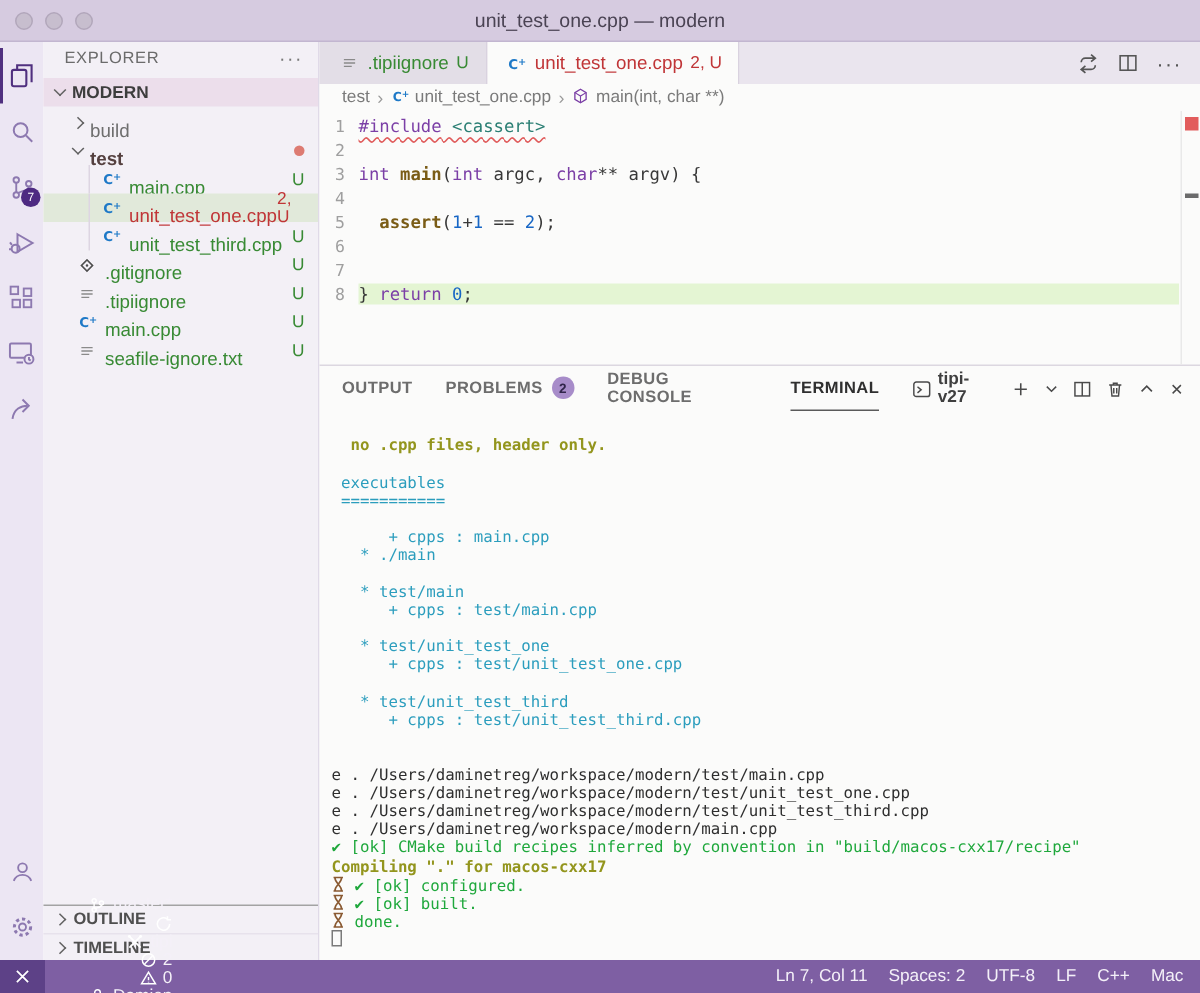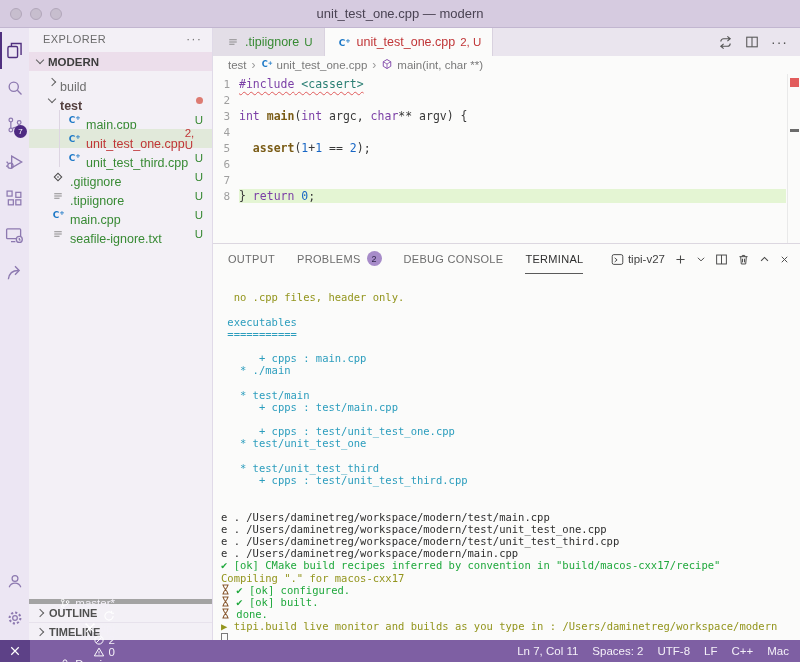--- a/index.html
+++ b/index.html
@@ -43,21 +43,21 @@
   .added { color: #388a34; }
   .error { color: #c03537; }
   .plain { color: #6e6e6e; }
   .folder-mod { color: #54403f; font-weight: bold; }
   .mod-dot { width: 7px; height: 7px; border-radius: 50%; background: #dd7b72; margin-left: auto; }
   .chev { width: 6px; height: 6px; border-right: 1.2px solid #616161; border-bottom: 1.2px solid #616161;
     flex: none; display: inline-block; }
   .chev.right { transform: rotate(-45deg); }
   .chev.down { transform: rotate(45deg); margin-top: -3px; }
   .ficon { width: 14px; display: inline-flex; justify-content: center; flex: none; margin-left: 2px; }
-  .sb-bottom { border-top: 5px solid #a3a3a3; margin-top: 28px; }
+  .sb-bottom { border-top: 1px solid #a3a3a3; margin-top: 28px; }
   .sb-bot-row { height: 18px; display: flex; align-items: center; gap: 6px; padding-left: 8px;
     font-size: 11px; font-weight: bold; color: #4f4f4f; border-top: 1px solid #e7e2ec; cursor: pointer; }
   .sb-bot-row:first-child { border-top: none; }
 
   
   .editor-col { flex: 1; min-width: 0; display: flex; flex-direction: column; background: #fbfbfa; }
   .tabbar { height: 28px; background: #eae5ee; display: flex; align-items: stretch; }
   .tab { display: flex; align-items: center; gap: 5px; padding: 0 11px; font-size: 12.5px;
     border-right: 1px solid #d9d2df; cursor: pointer; white-space: nowrap; }
   .tab.inactive { background: #e3dee7; }
@@ -83,35 +83,35 @@
   .tk-fn { color: #7a5c16; font-weight: bold; }
   .tk-inc { color: #2b7f74; }
   .tk-num { color: #1766c5; }
   .tk-pl { color: #383838; }
   .overview { position: absolute; right: 0; top: 0; width: 13px; height: 100%; border-left: 1px solid #e9e9e9; }
   .ov-red { position: absolute; top: 4px; right: 1px; width: 9px; height: 9px; background: #e25c5c; }
   .ov-dark { position: absolute; top: 55px; right: 1px; width: 9px; height: 3px; background: #6b6b6b; }
 
   
   .panel { flex: 1; min-height: 0; display: flex; flex-direction: column; border-top: 1px solid #dcd7e0; }
-  .panel-header { height: 30px; display: flex; align-items: center; padding: 0 10px 0 15px; flex: none; }
+  .panel-header { height: 30px; display: flex; align-items: center; padding: 0 10px 0 15px; flex: none; font-weight: bold; }
   .ptab { height: 100%; display: flex; align-items: center; gap: 6px; margin-right: 22px;
     font-size: 11px; letter-spacing: .3px; color: #6d6d6d; cursor: pointer; border-bottom: 1px solid transparent; }
   .ptab.active { color: #2f2f2f; border-bottom-color: #5a5a5a; }
   .pbadge { background: #a78cc9; color: #30254a; font-size: 9px; min-width: 15px; height: 15px;
     border-radius: 50%; display: flex; align-items: center; justify-content: center; }
   .panel-actions { margin-left: auto; display: flex; align-items: center; gap: 9px; color: #4a4a4a; }
   .pa-icon { display: inline-flex; cursor: pointer; }
-  .term-name { font-size: 11.5px; color: #3f3f3f; display: flex; gap: 4px; }
+  .term-name { font-size: 11.5px; color: #3f3f3f; display: flex; align-items: center; gap: 4px; }
 
   .term { flex: 1; padding: 5px 0 0 8px; font-family: "DejaVu Sans Mono", "Liberation Mono", monospace;
     font-size: 10.5px; line-height: 12.2px; overflow: hidden; }
   .tline { white-space: pre; height: 12.2px; }
   .c-cyan { color: #2b9dbd; }
-  .c-olive { color: #93951d; }
+  .c-olive { color: #93951d; font-weight: bold; }
   .c-green { color: #1fa83c; }
   .c-black { color: #2e2e2e; }
   .term-icon { display: inline-flex; vertical-align: -1px; }
   .term-cursor { display: inline-block; width: 7px; height: 11px; border: 1px solid #7a7a7a; vertical-align: -2px; }
 
   
   .statusbar { height: 22px; background: #7e5fa3; display: flex; align-items: center; color: #f4f0f8;
     font-size: 11.5px; position: relative; }
   .sb-remote { width: 30px; height: 22px; background: #5d4187; display: flex; align-items: center;
     justify-content: center; margin-right: 6px; flex: none; cursor: pointer; }
@@ -473,43 +473,42 @@
           <div class="tline">&nbsp;</div>
           <div class="tline"><span class="c-cyan"> executables</span></div>
           <div class="tline"><span class="c-cyan"> ===========</span></div>
           <div class="tline">&nbsp;</div>
           <div class="tline"><span class="c-cyan">      + cpps : main.cpp</span></div>
           <div class="tline"><span class="c-cyan">   * ./main</span></div>
           <div class="tline">&nbsp;</div>
           <div class="tline"><span class="c-cyan">   * test/main</span></div>
           <div class="tline"><span class="c-cyan">      + cpps : test/main.cpp</span></div>
           <div class="tline">&nbsp;</div>
+          <div class="tline"><span class="c-cyan">   * test/unit_test_one</span></div>
           <div class="tline"><span class="c-cyan">      + cpps : test/unit_test_one.cpp</span></div>
-          <div class="tline"><span class="c-cyan">   * test/unit_test_one</span></div>
           <div class="tline">&nbsp;</div>
           <div class="tline"><span class="c-cyan">   * test/unit_test_third</span></div>
           <div class="tline"><span class="c-cyan">      + cpps : test/unit_test_third.cpp</span></div>
           <div class="tline">&nbsp;</div>
           <div class="tline">&nbsp;</div>
           <div class="tline"><span class="c-black">e . /Users/daminetreg/workspace/modern/test/main.cpp</span></div>
           <div class="tline"><span class="c-black">e . /Users/daminetreg/workspace/modern/test/unit_test_one.cpp</span></div>
           <div class="tline"><span class="c-black">e . /Users/daminetreg/workspace/modern/test/unit_test_third.cpp</span></div>
           <div class="tline"><span class="c-black">e . /Users/daminetreg/workspace/modern/main.cpp</span></div>
           <div class="tline"><span class="c-green">✔ [ok] CMake build recipes inferred by convention in "build/macos-cxx17/recipe"</span></div>
           <div class="tline"><span class="c-olive">Compiling "." for macos-cxx17</span></div>
           <div class="tline"><span class="term-icon"><svg width="9" height="11" viewBox="0 0 10 12" fill="none" stroke="#8a5a32" stroke-width="1.2">
                 <path d="M1.5 1h7M1.5 11h7M2.5 1c0 4.5 5 5.5 5 10M7.5 1c0 4.5-5 5.5-5 10"></path>
               </svg></span><span class="c-green"> ✔ [ok] configured.</span></div>
           <div class="tline"><span class="term-icon"><svg width="9" height="11" viewBox="0 0 10 12" fill="none" stroke="#8a5a32" stroke-width="1.2">
                 <path d="M1.5 1h7M1.5 11h7M2.5 1c0 4.5 5 5.5 5 10M7.5 1c0 4.5-5 5.5-5 10"></path>
               </svg></span><span class="c-green"> ✔ [ok] built.</span></div>
           <div class="tline"><span class="term-icon"><svg width="9" height="11" viewBox="0 0 10 12" fill="none" stroke="#8a5a32" stroke-width="1.2">
                 <path d="M1.5 1h7M1.5 11h7M2.5 1c0 4.5 5 5.5 5 10M7.5 1c0 4.5-5 5.5-5 10"></path>
               </svg></span><span class="c-green"> done.</span></div>
-          <div class="tline"><span class="c-olive">▶ </span><span class="c-olive">tipi.build live monitor and builds as you type in : /Users/daminetreg/workspace/modern</span></div>
           <div class="tline"><span class="term-cursor"></span></div>
         </div>
     </div>
   </div>
 </div>
 
 <div class="statusbar">
   <div class="sb-remote">
       <svg width="12" height="12" viewBox="0 0 16 16" fill="none" stroke="#fff" stroke-width="1.6">
         <path d="M3 3l10 10M13 3L3 13"></path>

